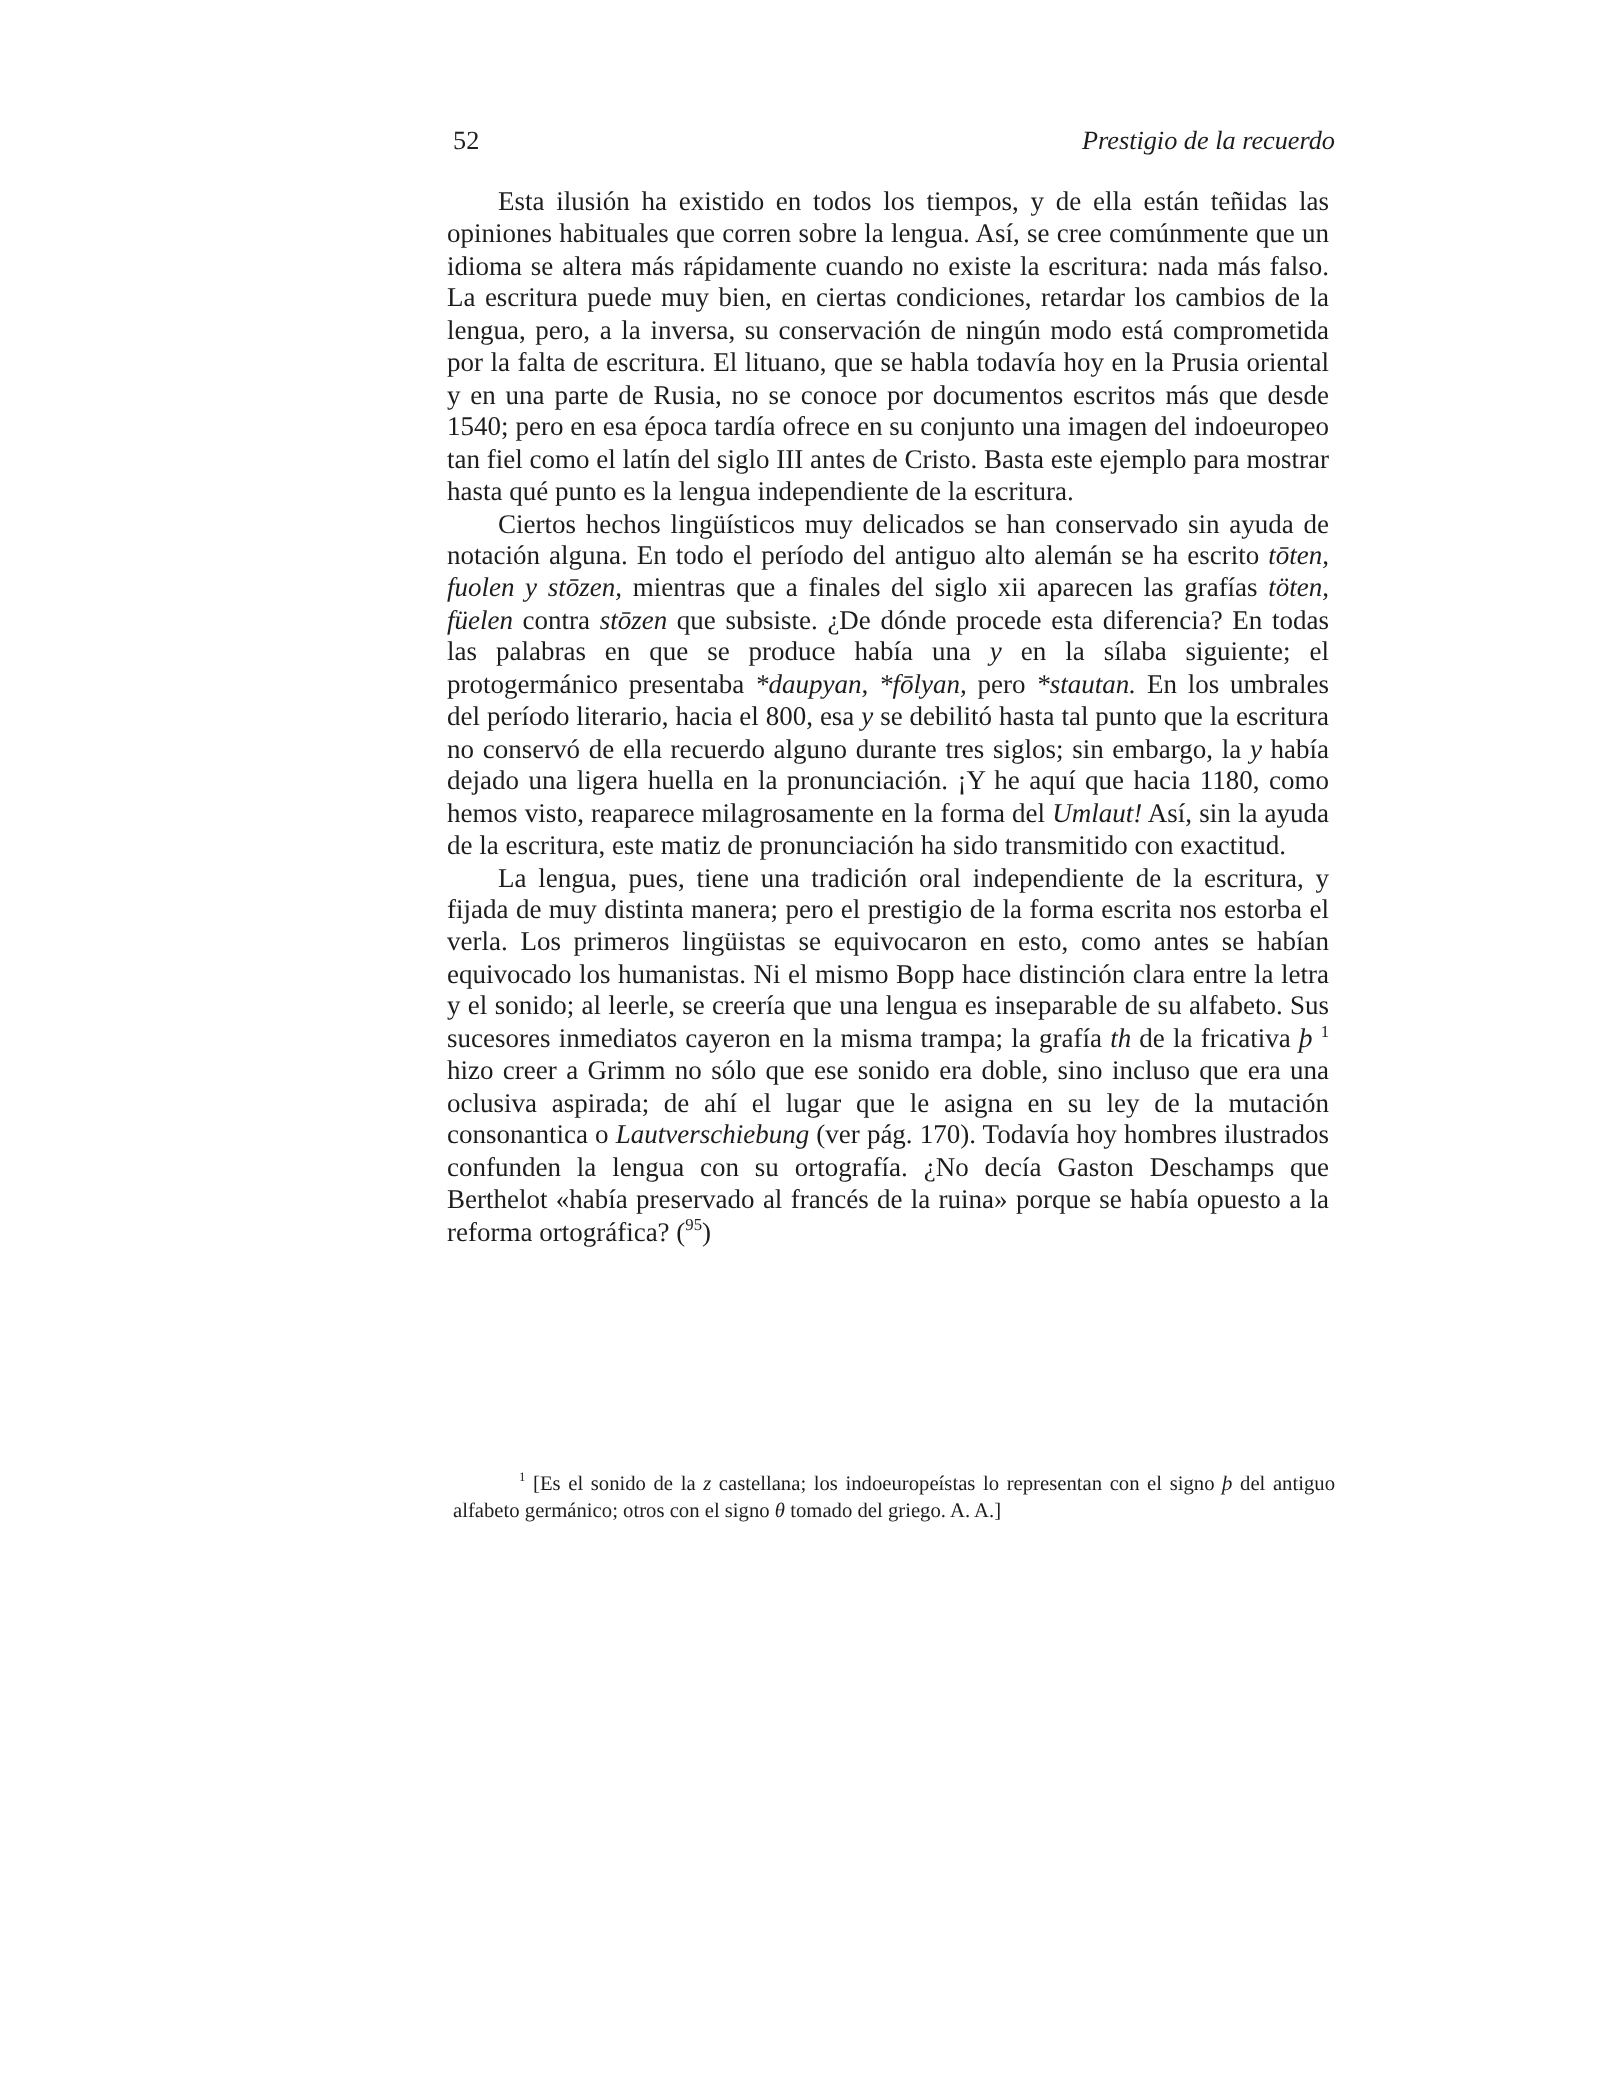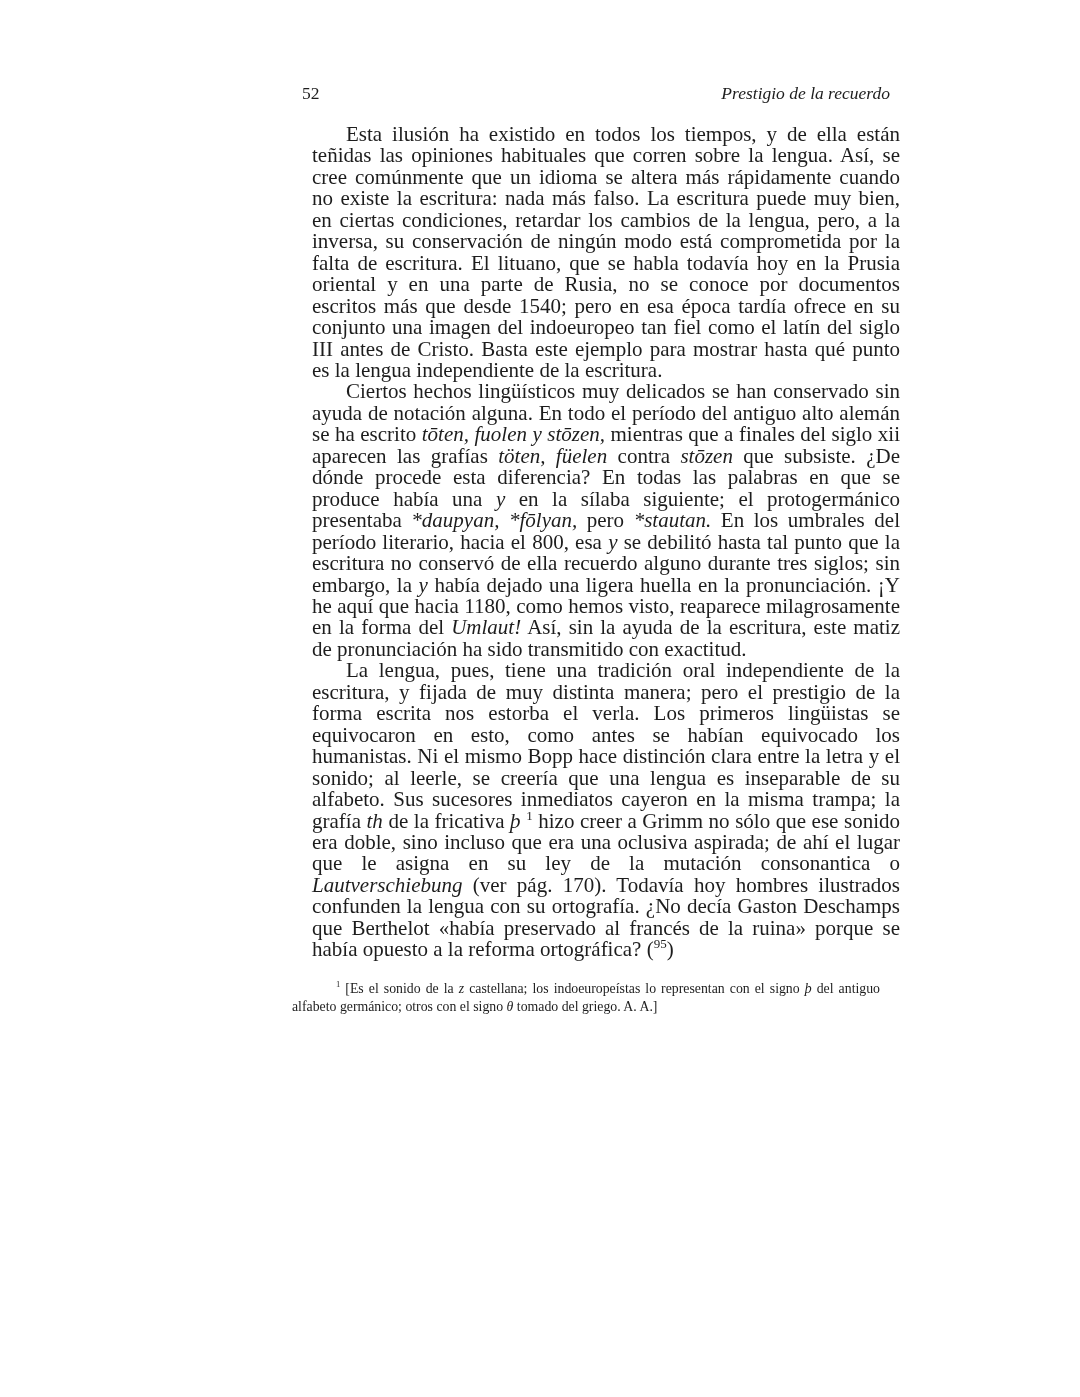--- a/index.html
+++ b/index.html
@@ -21,31 +21,31 @@
     display: flex;
     justify-content: space-between;
     align-items: baseline;
     font-size: 17.5px;
     line-height: 20px;
   }
   .runtitle { font-style: italic; }
   .body-text {
     position: absolute;
     top: 124px;
-    left: 312px;
+    left: 298px;
     width: 588px;
-    font-size: 21px;
+    font-size: 18px;
     line-height: 21.45px;
     text-align: justify;
   }
   .para { text-indent: 34px; }
   .footnote-block {
     position: absolute;
     top: 980px;
-    left: 292px;
+    left: 302px;
     width: 588px;
     font-size: 13.8px;
     line-height: 18.4px;
     text-align: justify;
   }
   .fn { text-indent: 44px; }
   .i { font-style: italic; }
   sup { font-size: 0.62em; line-height: 0; vertical-align: super; }
 </style>
 </head>

